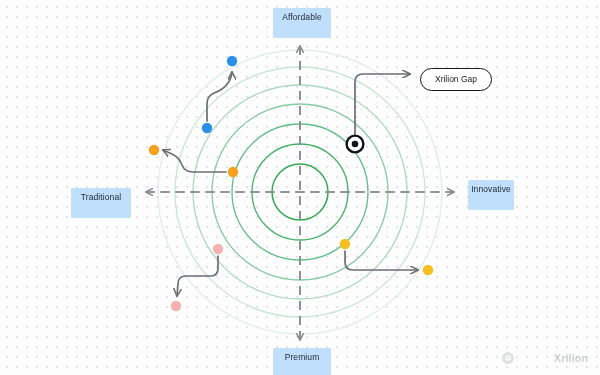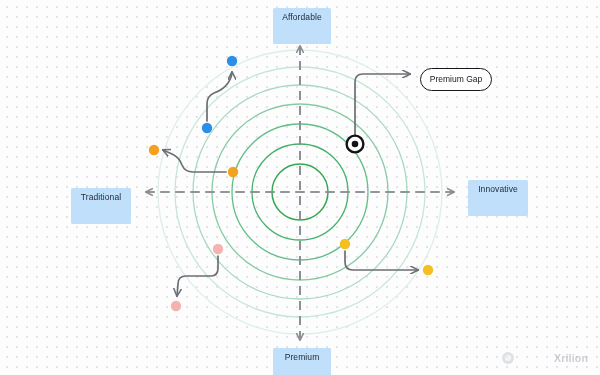--- a/index.html
+++ b/index.html
@@ -25,29 +25,29 @@
     width: 600px;
     height: 375px;
   }
   .axis-label {
     position: absolute;
     background: #bfdffb;
     color: #1f2733;
     font-size: 8.5px;
     letter-spacing: .1px;
     text-align: center;
-    padding: 5px 0 22px 0;
+    padding: 5px 0 16px 0;
     border-radius: 1.5px;
     white-space: nowrap;
     line-height: 1;
   }
   #label-affordable { left: 273px; top: 8px;  width: 58px; }
   #label-premium    { left: 273px; top: 348px; width: 58px; }
   #label-traditional{ left: 71px;  top: 180px; width: 60px; margin-top: 8px; }
-  #label-innovative { left: 468px; top: 180px; width: 60px; }
+  #label-innovative { left: 468px; top: 180px; width: 46px; }
 
   #market-gap-pill {
     position: absolute;
     left: 420px;
     top: 68px;
     width: 72px;
     height: 23px;
     border: 1.6px solid #17181b;
     border-radius: 12px;
     background: #ffffff;
@@ -155,20 +155,20 @@
   </svg>
 
   <div class="axis-label" id="label-affordable">Affordable</div>
 
   <div class="axis-label" id="label-premium">Premium</div>
 
   <div class="axis-label" id="label-traditional">Traditional</div>
 
   <div class="axis-label" id="label-innovative">Innovative</div>
 
-  <div id="market-gap-pill">Premium Gap</div>
+  <div id="market-gap-pill">Xrilion Gap</div>
 
   <div id="watermark">
     <span class="wm-logo"></span>
     <span class="wm-text">Xrilion</span>
   </div>
 
 </div>
 
 </body></html>

